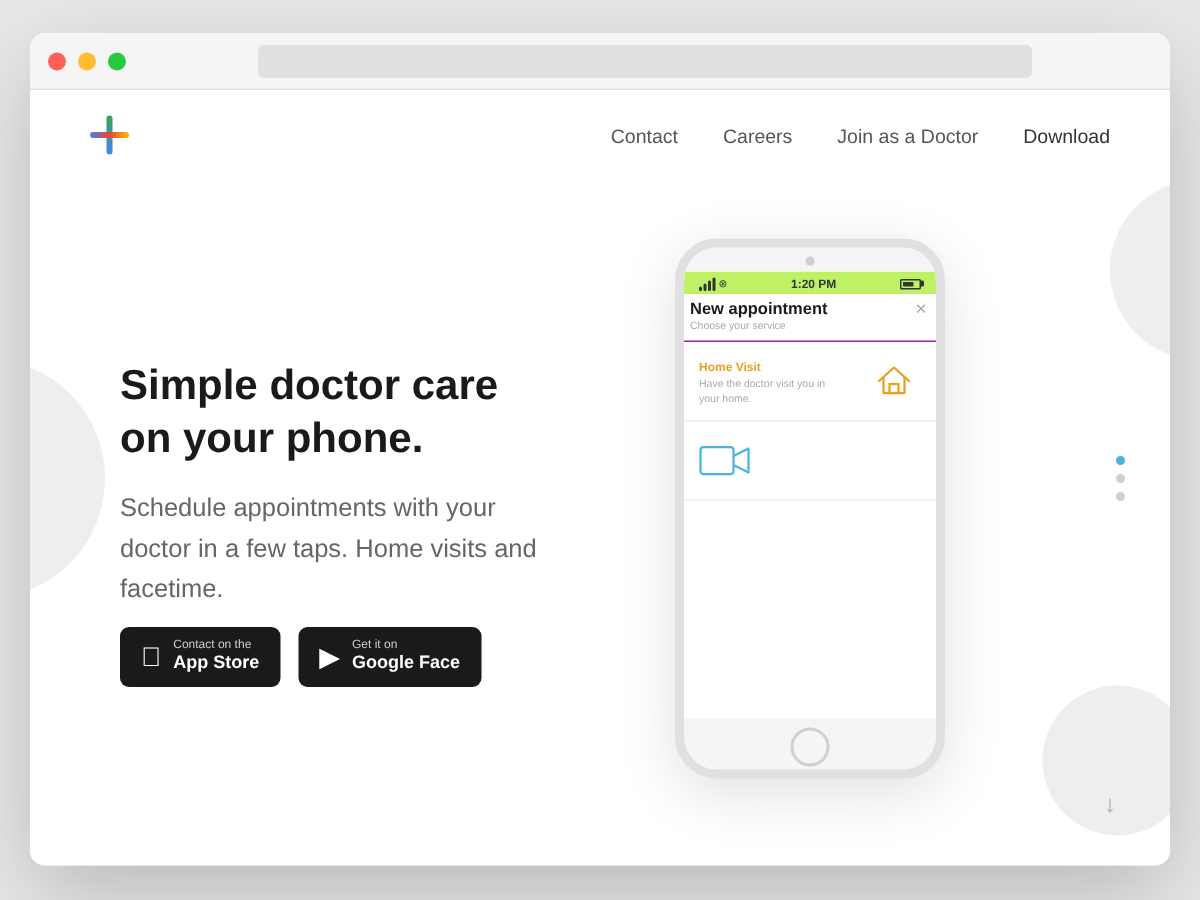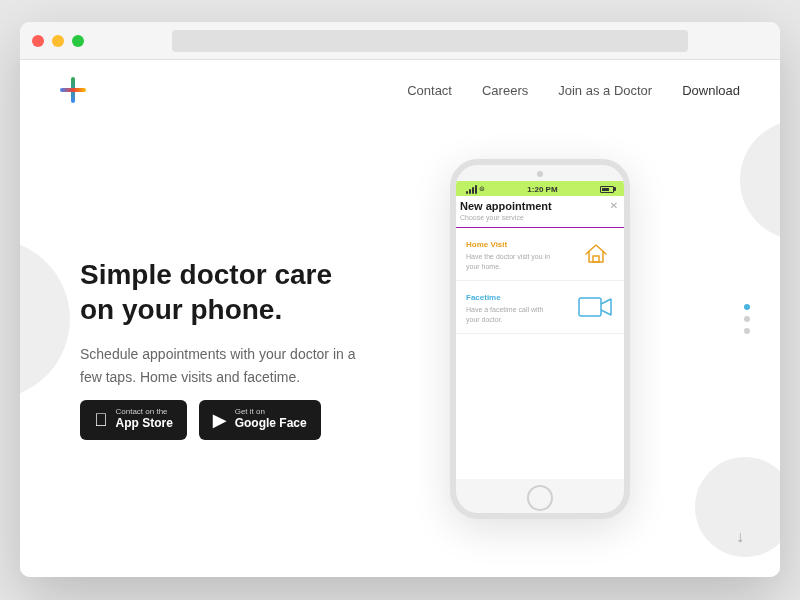--- a/index.html
+++ b/index.html
@@ -157,21 +157,21 @@
 
     .hero-title {
       font-size: 28px;
       font-weight: 700;
       color: #1a1a1a;
       line-height: 1.25;
       margin-bottom: 16px;
     }
 
     .hero-desc {
-      font-size: 14px;
+      font-size: 17px;
       color: #666;
       line-height: 1.6;
       margin-bottom: 12px;
     }
 
     .store-buttons {
       display: flex;
       gap: 12px;
     }
 
@@ -538,24 +538,20 @@
               <div class="service-icon-area">
                 <svg class="home-icon-svg" width="28" height="28" viewBox="0 0 28 28" fill="none">
                   <path d="M4 14L14 5L24 14" stroke="#e8a020" stroke-width="1.5" fill="none" stroke-linecap="round" stroke-linejoin="round"></path>
                   <path d="M7 11.5V22H21V11.5" stroke="#e8a020" stroke-width="1.5" fill="none" stroke-linecap="round" stroke-linejoin="round"></path>
                   <rect x="11" y="16" width="6" height="6" stroke="#e8a020" stroke-width="1.5" fill="none"></rect>
                 </svg>
               </div>
             </div>
 
             <div class="service-card">
-              <div class="service-info">
-                <div class="service-name service-name-blue">Facetime</div>
-                <div class="service-desc">Have a facetime call with your doctor.</div>
-              </div>
               <div class="service-icon-area">
                 <svg class="camera-icon-svg" width="36" height="24" viewBox="0 0 36 24" fill="none">
                   <rect x="1" y="3" width="22" height="18" rx="2" stroke="#4ab3e0" stroke-width="1.5" fill="none"></rect>
                   <path d="M23 9L33 4V20L23 15" stroke="#4ab3e0" stroke-width="1.5" fill="none" stroke-linejoin="round"></path>
                 </svg>
               </div>
             </div>
 
           </div>
 

